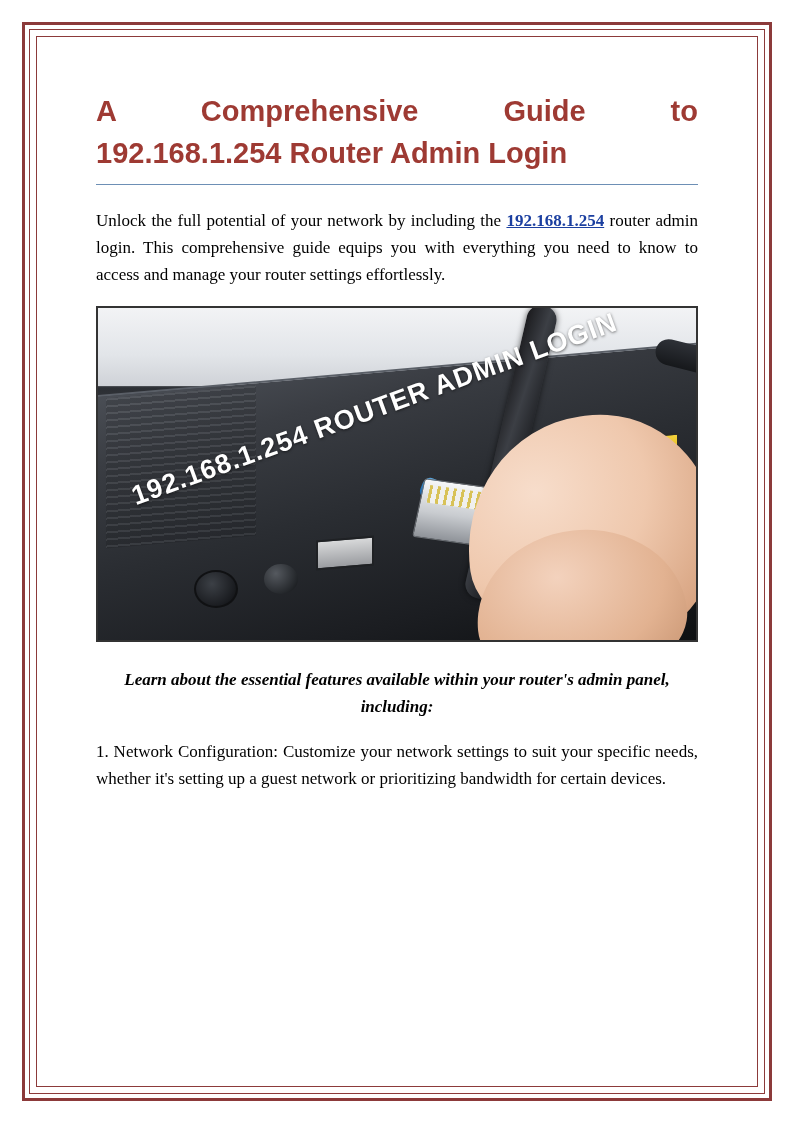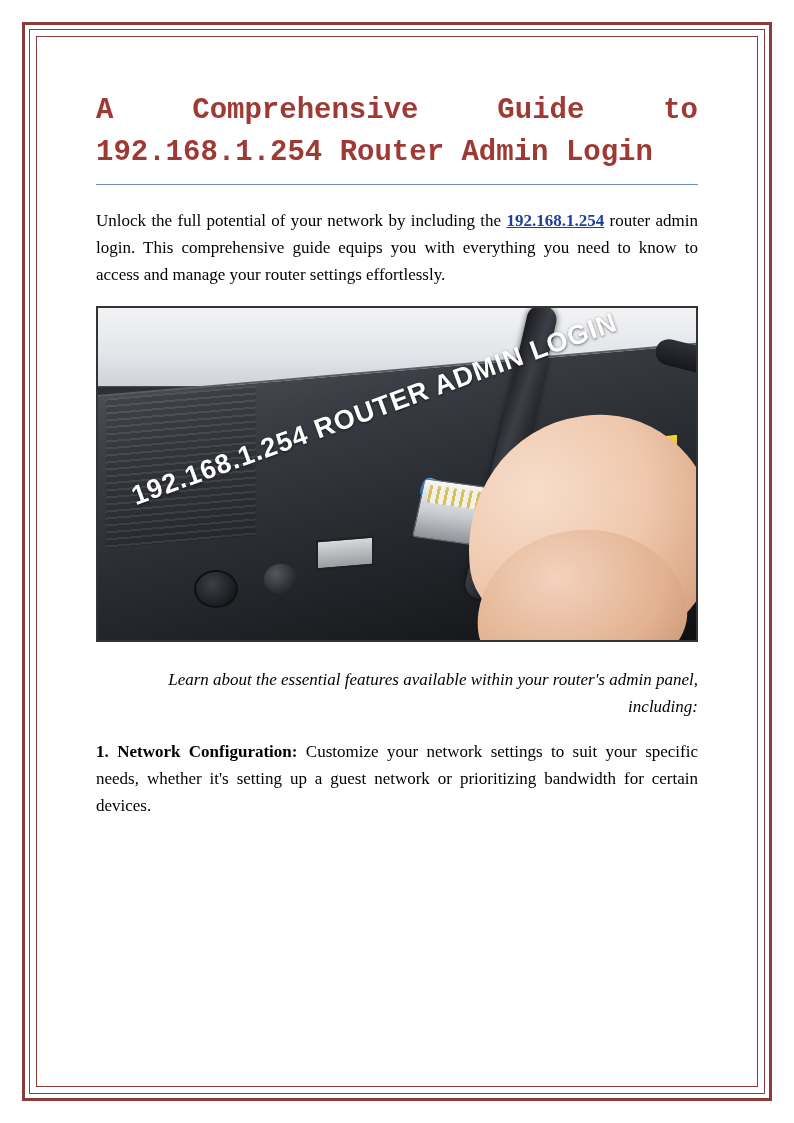--- a/index.html
+++ b/index.html
@@ -46,21 +46,21 @@
   }
 
   .content {
     position: absolute;
     left: 96px;
     top: 90px;
     width: 602px;
   }
 
   h1.doc-title {
-    font-family: Liberation Mono, monospace;
+    font-family: Liberation Sans, sans-serif;
     font-size: 29px;
     line-height: 42px;
     font-weight: bold;
     color: #9e3a33;
     margin: 0 0 10px 0;
     text-align: justify;
     text-align-last: justify;
     letter-spacing: 0px;
   }
   h1.doc-title .title-line2 {
@@ -260,33 +260,33 @@
     font-size: 27px;
     letter-spacing: 1px;
     text-shadow: 0 1px 3px rgba(0,0,0,0.55);
     white-space: nowrap;
   }
 
   p.italic-lead {
     font-size: 17px;
     line-height: 27px;
     font-style: italic;
-    font-weight: normal;
+    font-weight: bold;
     margin: 0 0 18px 0;
-    text-align: right;
+    text-align: center;
   }
 
   p.list-par {
     font-size: 17px;
     line-height: 27px;
     margin: 0 0 18px 0;
     text-align: justify;
   }
   p.list-par b {
-    font-weight: bold;
+    font-weight: normal;
   }
 </style>
 </head>
 <body>
 
 <div class="page-frame-outer"></div>
 <div class="page-frame-mid"></div>
 <div class="page-frame-inner"></div>
 
 <div class="content">

